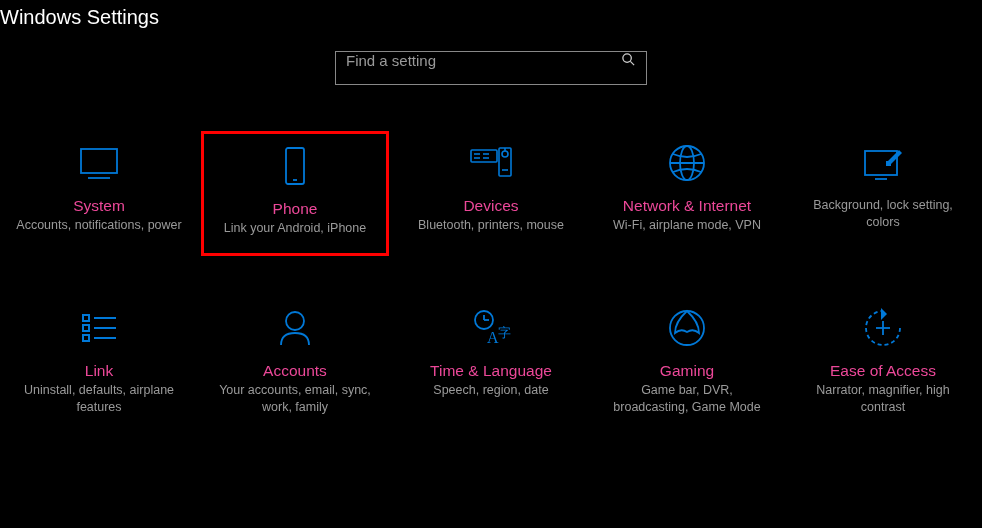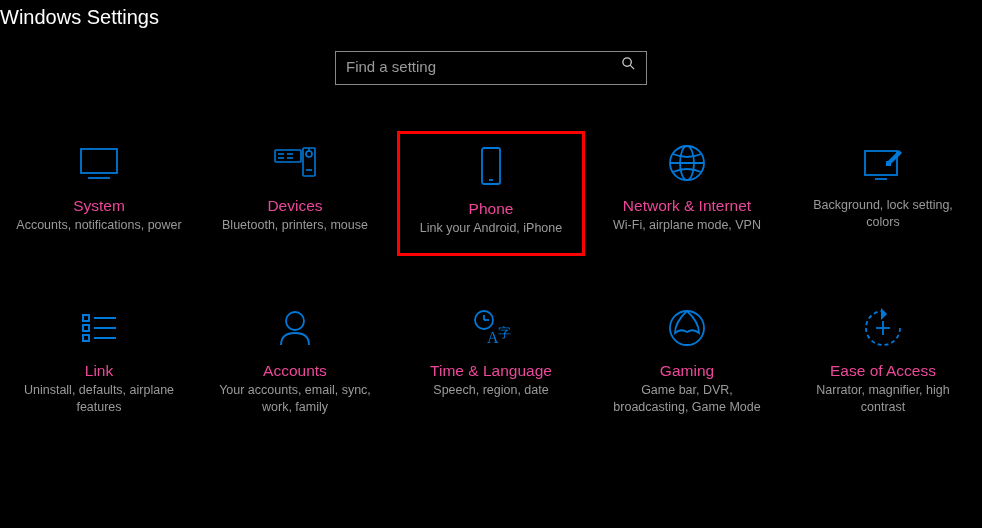--- a/index.html
+++ b/index.html
@@ -24,22 +24,22 @@
     display: flex;
     justify-content: center;
     margin-top: 22px;
   }
   .search {
     width: 312px;
     height: 34px;
     border: 1px solid #888;
     background: #000;
     display: flex;
-    align-items: flex-end;
-    padding: 9px 10px;
+    align-items: flex-start;
+    padding: 0 10px;
     justify-content: space-between;
   }
   .search input {
     background: transparent;
     border: none;
     outline: none;
     color: #fff;
     font-size: 15px;
     width: 260px;
     font-family: inherit;
@@ -109,49 +109,49 @@
     <div class="icon-box">
       <svg width="42" height="34" viewBox="0 0 42 34" fill="none" stroke-width="1.8">
         <rect x="3" y="3" width="36" height="24"></rect>
           <line x1="10" y1="32" x2="32" y2="32"></line>
       </svg>
     </div>
     <div class="tile-title">System</div>
     <div class="tile-sub">Accounts, notifications, power</div>
   </div>
 
+  <div class="tile highlight">
+    <div class="icon-box">
+      <svg width="26" height="40" viewBox="0 0 26 40" fill="none" stroke-width="1.8">
+        <rect x="4" y="2" width="18" height="36" rx="2"></rect>
+          <line x1="11" y1="34" x2="15" y2="34"></line>
+      </svg>
+    </div>
+    <div class="tile-title">Phone</div>
+    <div class="tile-sub">Link your Android, iPhone</div>
+  </div>
+
   <div class="tile">
     <div class="icon-box">
       <svg width="44" height="34" viewBox="0 0 44 34" fill="none" stroke-width="1.6">
         <rect x="2" y="4" width="26" height="12" rx="1"></rect>
         <line x1="5" y1="8" x2="11" y2="8"></line>
           <line x1="5" y1="12" x2="11" y2="12"></line>
         <line x1="14" y1="8" x2="20" y2="8"></line>
           <line x1="14" y1="12" x2="20" y2="12"></line>
         <rect x="30" y="2" width="12" height="28" rx="1"></rect>
         <circle cx="36" cy="8" r="3"></circle>
           <line x1="36" y1="2" x2="36" y2="5"></line>
           <line x1="33" y1="24" x2="39" y2="24"></line>
       </svg>
     </div>
     <div class="tile-title">Devices</div>
     <div class="tile-sub">Bluetooth, printers, mouse</div>
   </div>
 
-  <div class="tile highlight">
-    <div class="icon-box">
-      <svg width="26" height="40" viewBox="0 0 26 40" fill="none" stroke-width="1.8">
-        <rect x="4" y="2" width="18" height="36" rx="2"></rect>
-          <line x1="11" y1="34" x2="15" y2="34"></line>
-      </svg>
-    </div>
-    <div class="tile-title">Phone</div>
-    <div class="tile-sub">Link your Android, iPhone</div>
-  </div>
-
   <div class="tile">
     <div class="icon-box">
       <svg width="40" height="40" viewBox="0 0 40 40" fill="none" stroke-width="1.8">
         <circle cx="20" cy="20" r="17"></circle>
         <ellipse cx="20" cy="20" rx="7" ry="17"></ellipse>
         <line x1="3" y1="20" x2="37" y2="20"></line>
         <path d="M6 11 Q20 17 34 11"></path>
         <path d="M6 29 Q20 23 34 29"></path>
       </svg>
     </div>

